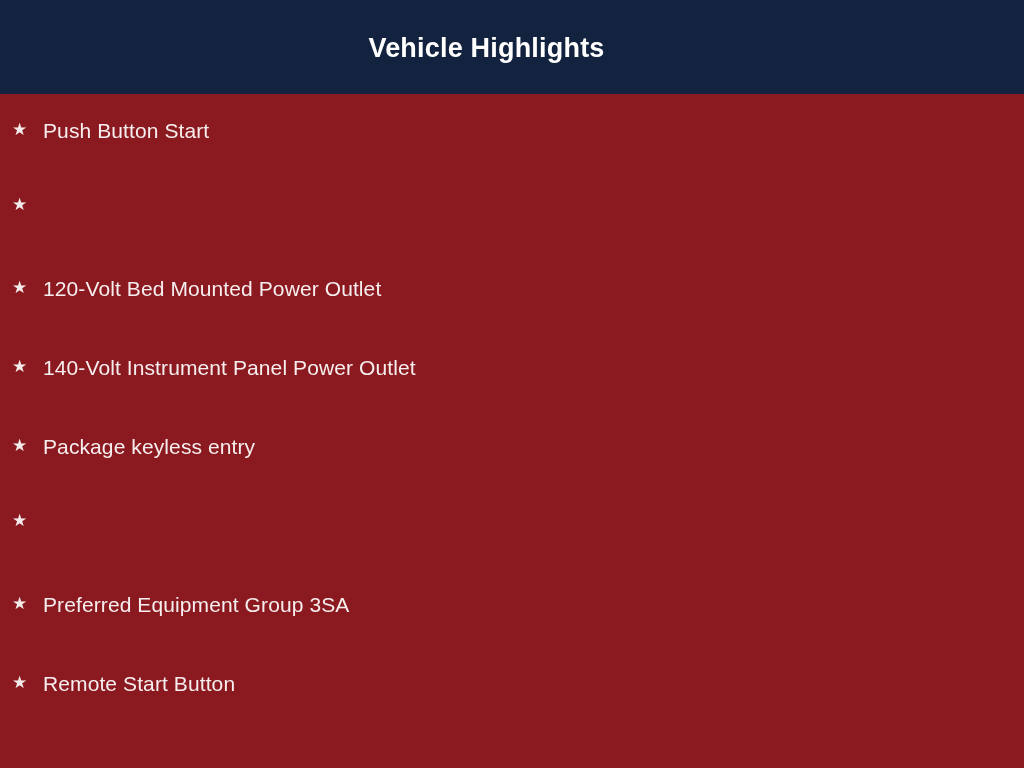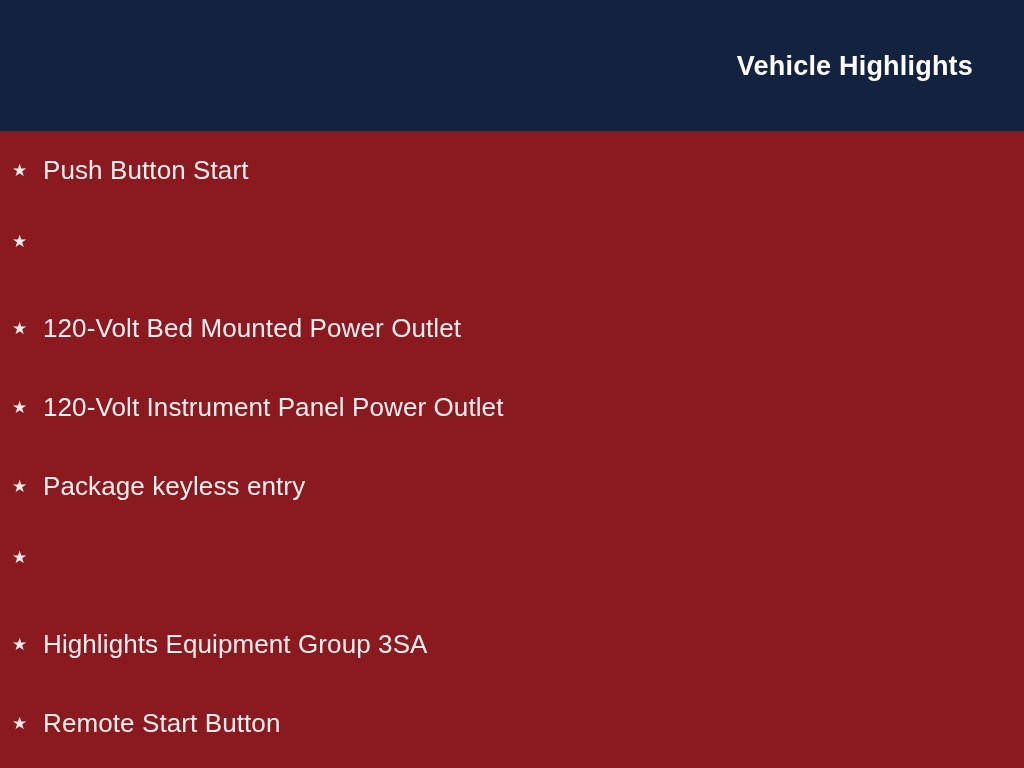--- a/index.html
+++ b/index.html
@@ -18,25 +18,25 @@
     position: relative;
     width: 1024px;
     height: 768px;
     background: #8b1a20;
     display: flex;
     flex-direction: column;
   }
   
   .header-bar {
     flex: 0 0 auto;
-    height: 131px;
+    height: 94px;
     background: #12223f;
     display: flex;
     align-items: center;
-    justify-content: flex-end;
+    justify-content: center;
     box-sizing: border-box;
     padding-right: 51px;
   }
   .header-title {
     color: #ffffff;
     font-family: "Liberation Sans", sans-serif;
     font-size: 27px;
     font-weight: bold;
     letter-spacing: 0.2px;
     line-height: 1;
@@ -79,21 +79,21 @@
     font-size: 17px;
     line-height: 1;
     text-align: left;
     position: relative;
     top: -3px;
   }
   .highlight-label {
     flex: 0 1 auto;
     color: #f6eeee;
     font-family: "Liberation Sans", sans-serif;
-    font-size: 26px;
+    font-size: 21px;
     font-weight: normal;
     line-height: 1;
     letter-spacing: 0.1px;
     white-space: nowrap;
     padding-left: 14px;
   }
 </style>
 </head>
 <body>
 
@@ -115,35 +115,35 @@
         <span class="bullet-star">★</span>
       </li>
 
       <li class="highlight-item">
         <span class="bullet-star">★</span>
         <span class="highlight-label">120-Volt Bed Mounted Power Outlet</span>
       </li>
 
       <li class="highlight-item">
         <span class="bullet-star">★</span>
-        <span class="highlight-label">120-Volt Instrument Panel Power Outlet</span>
+        <span class="highlight-label">140-Volt Instrument Panel Power Outlet</span>
       </li>
 
       <li class="highlight-item">
         <span class="bullet-star">★</span>
         <span class="highlight-label">Package keyless entry</span>
       </li>
 
       <li class="highlight-item">
         <span class="bullet-star">★</span>
       </li>
 
       <li class="highlight-item">
         <span class="bullet-star">★</span>
-        <span class="highlight-label">Highlights Equipment Group 3SA</span>
+        <span class="highlight-label">Preferred Equipment Group 3SA</span>
       </li>
 
       <li class="highlight-item">
         <span class="bullet-star">★</span>
         <span class="highlight-label">Remote Start Button</span>
       </li>
 
     </ul>
   </div>
 

